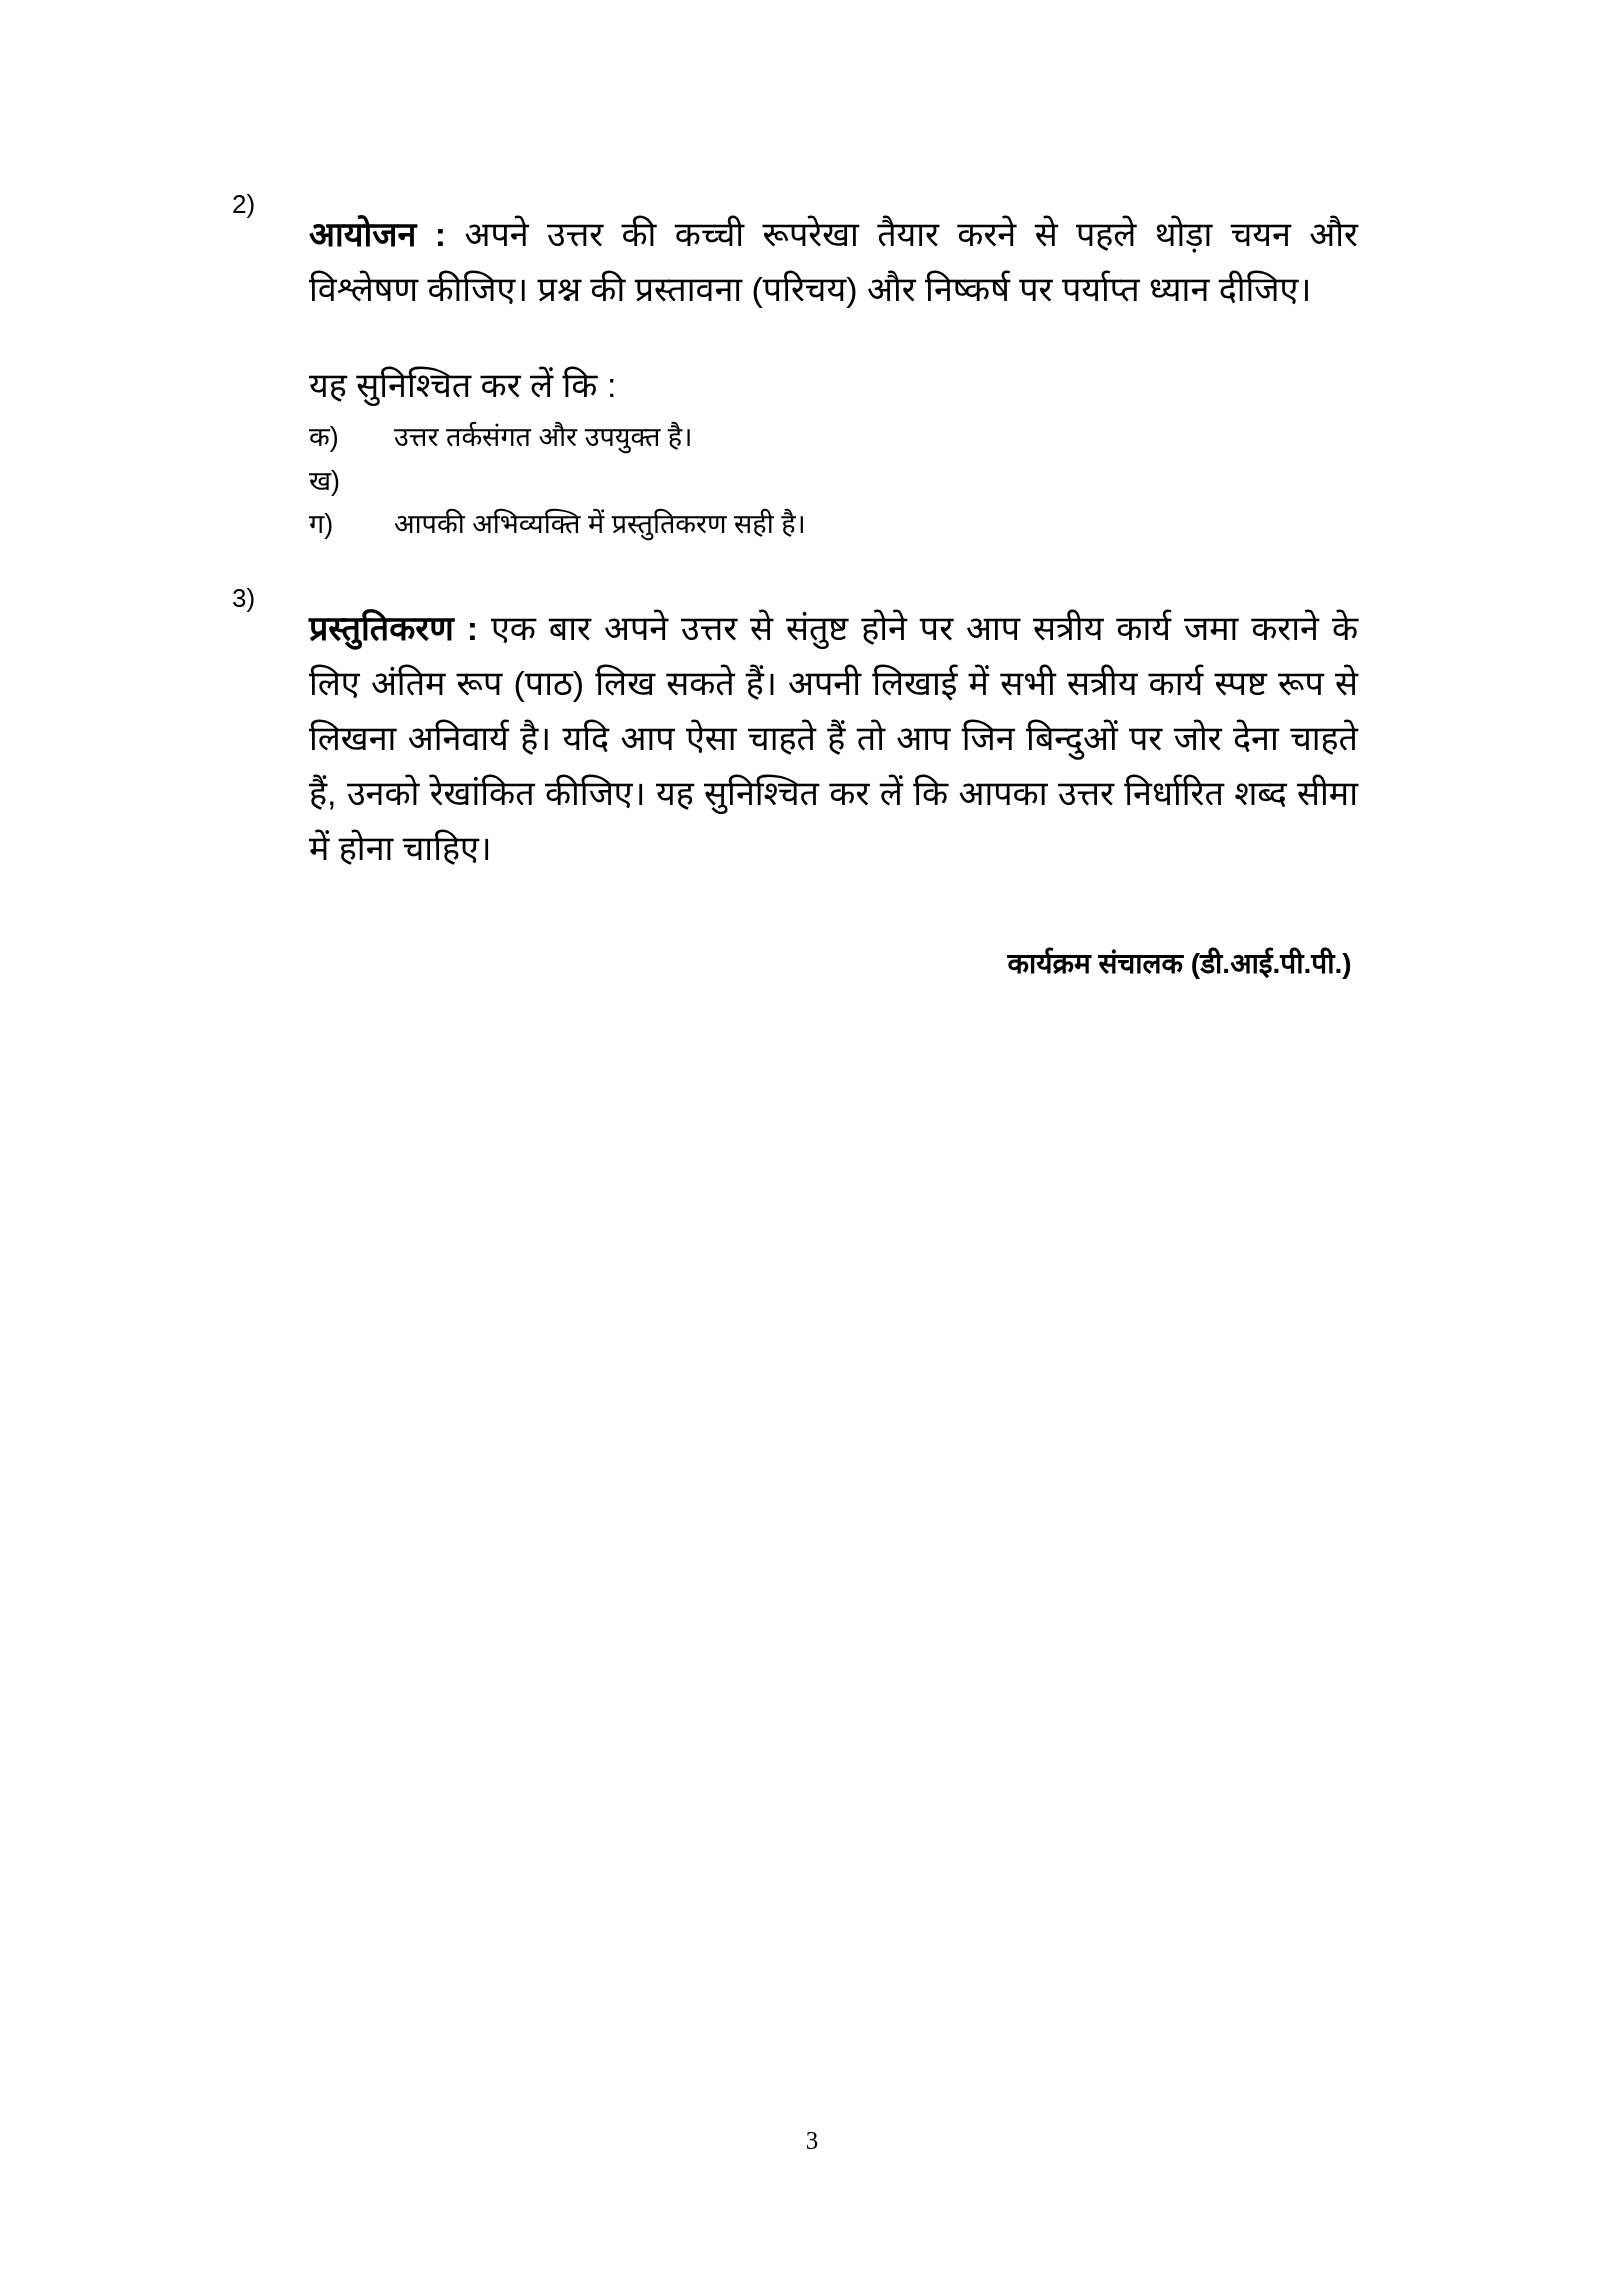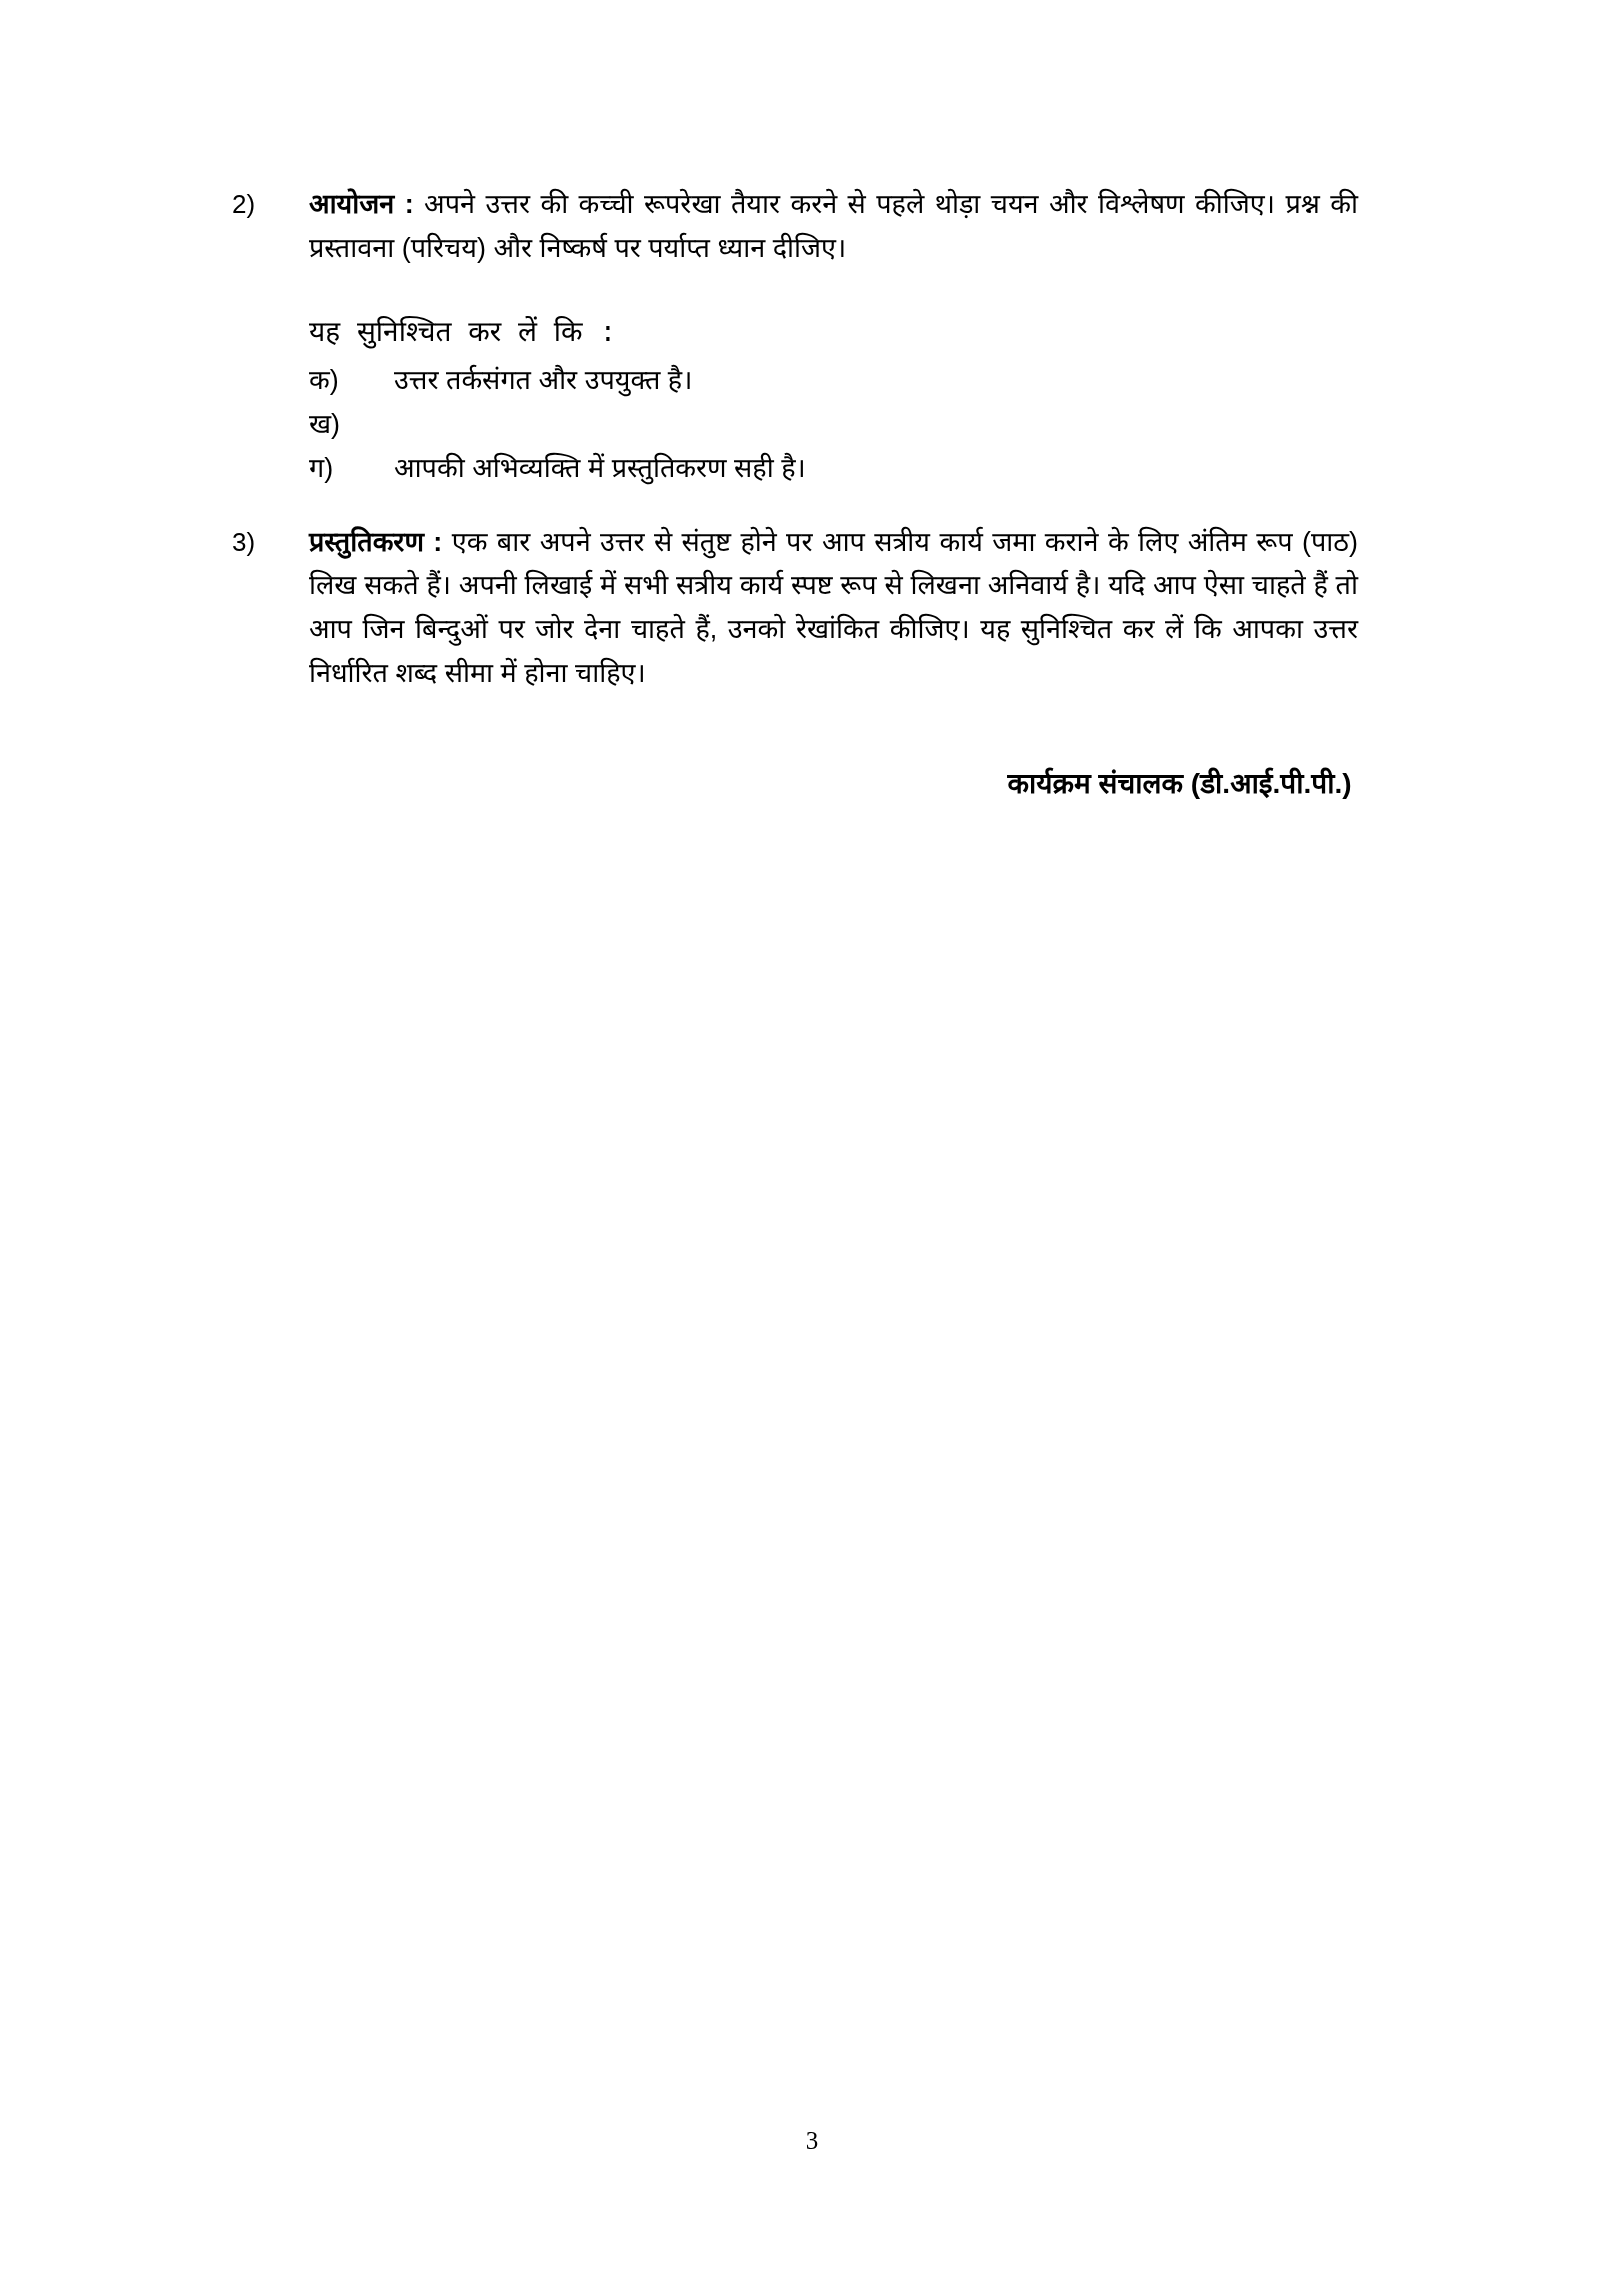--- a/index.html
+++ b/index.html
@@ -34,42 +34,43 @@
   }
   .marker {
     width: 77px;
     flex: 0 0 77px;
     font-size: 26px;
     line-height: 1.62;
     font-family: "Liberation Sans", sans-serif;
   }
   .body-text {
     flex: 1 1 auto;
-    font-size: 27px;
+    font-size: 34px;
     line-height: 1.62;
     font-family: "Liberation Sans", sans-serif;
     text-align: justify;
     text-justify: inter-word;
+    margin-top: 24px;
   }
   .lead {
     font-weight: bold;
   }
   .strong {
     font-weight: normal;
   }
   .spacer-lg {
     height: 41px;
   }
   .spacer-md {
     height: 30px;
   }
   .sub-intro {
-    font-size: 28px;
+    font-size: 34px;
     line-height: 1.62;
-    font-family: Liberation Mono, monospace;
+    font-family: Liberation Sans, sans-serif;
   }
   .sub-list {
     margin-top: 2.6px;
   }
   .sub-row {
     display: flex;
     align-items: flex-start;
     font-size: 27px;
     line-height: 1.62;
     font-family: "Liberation Sans", sans-serif;

